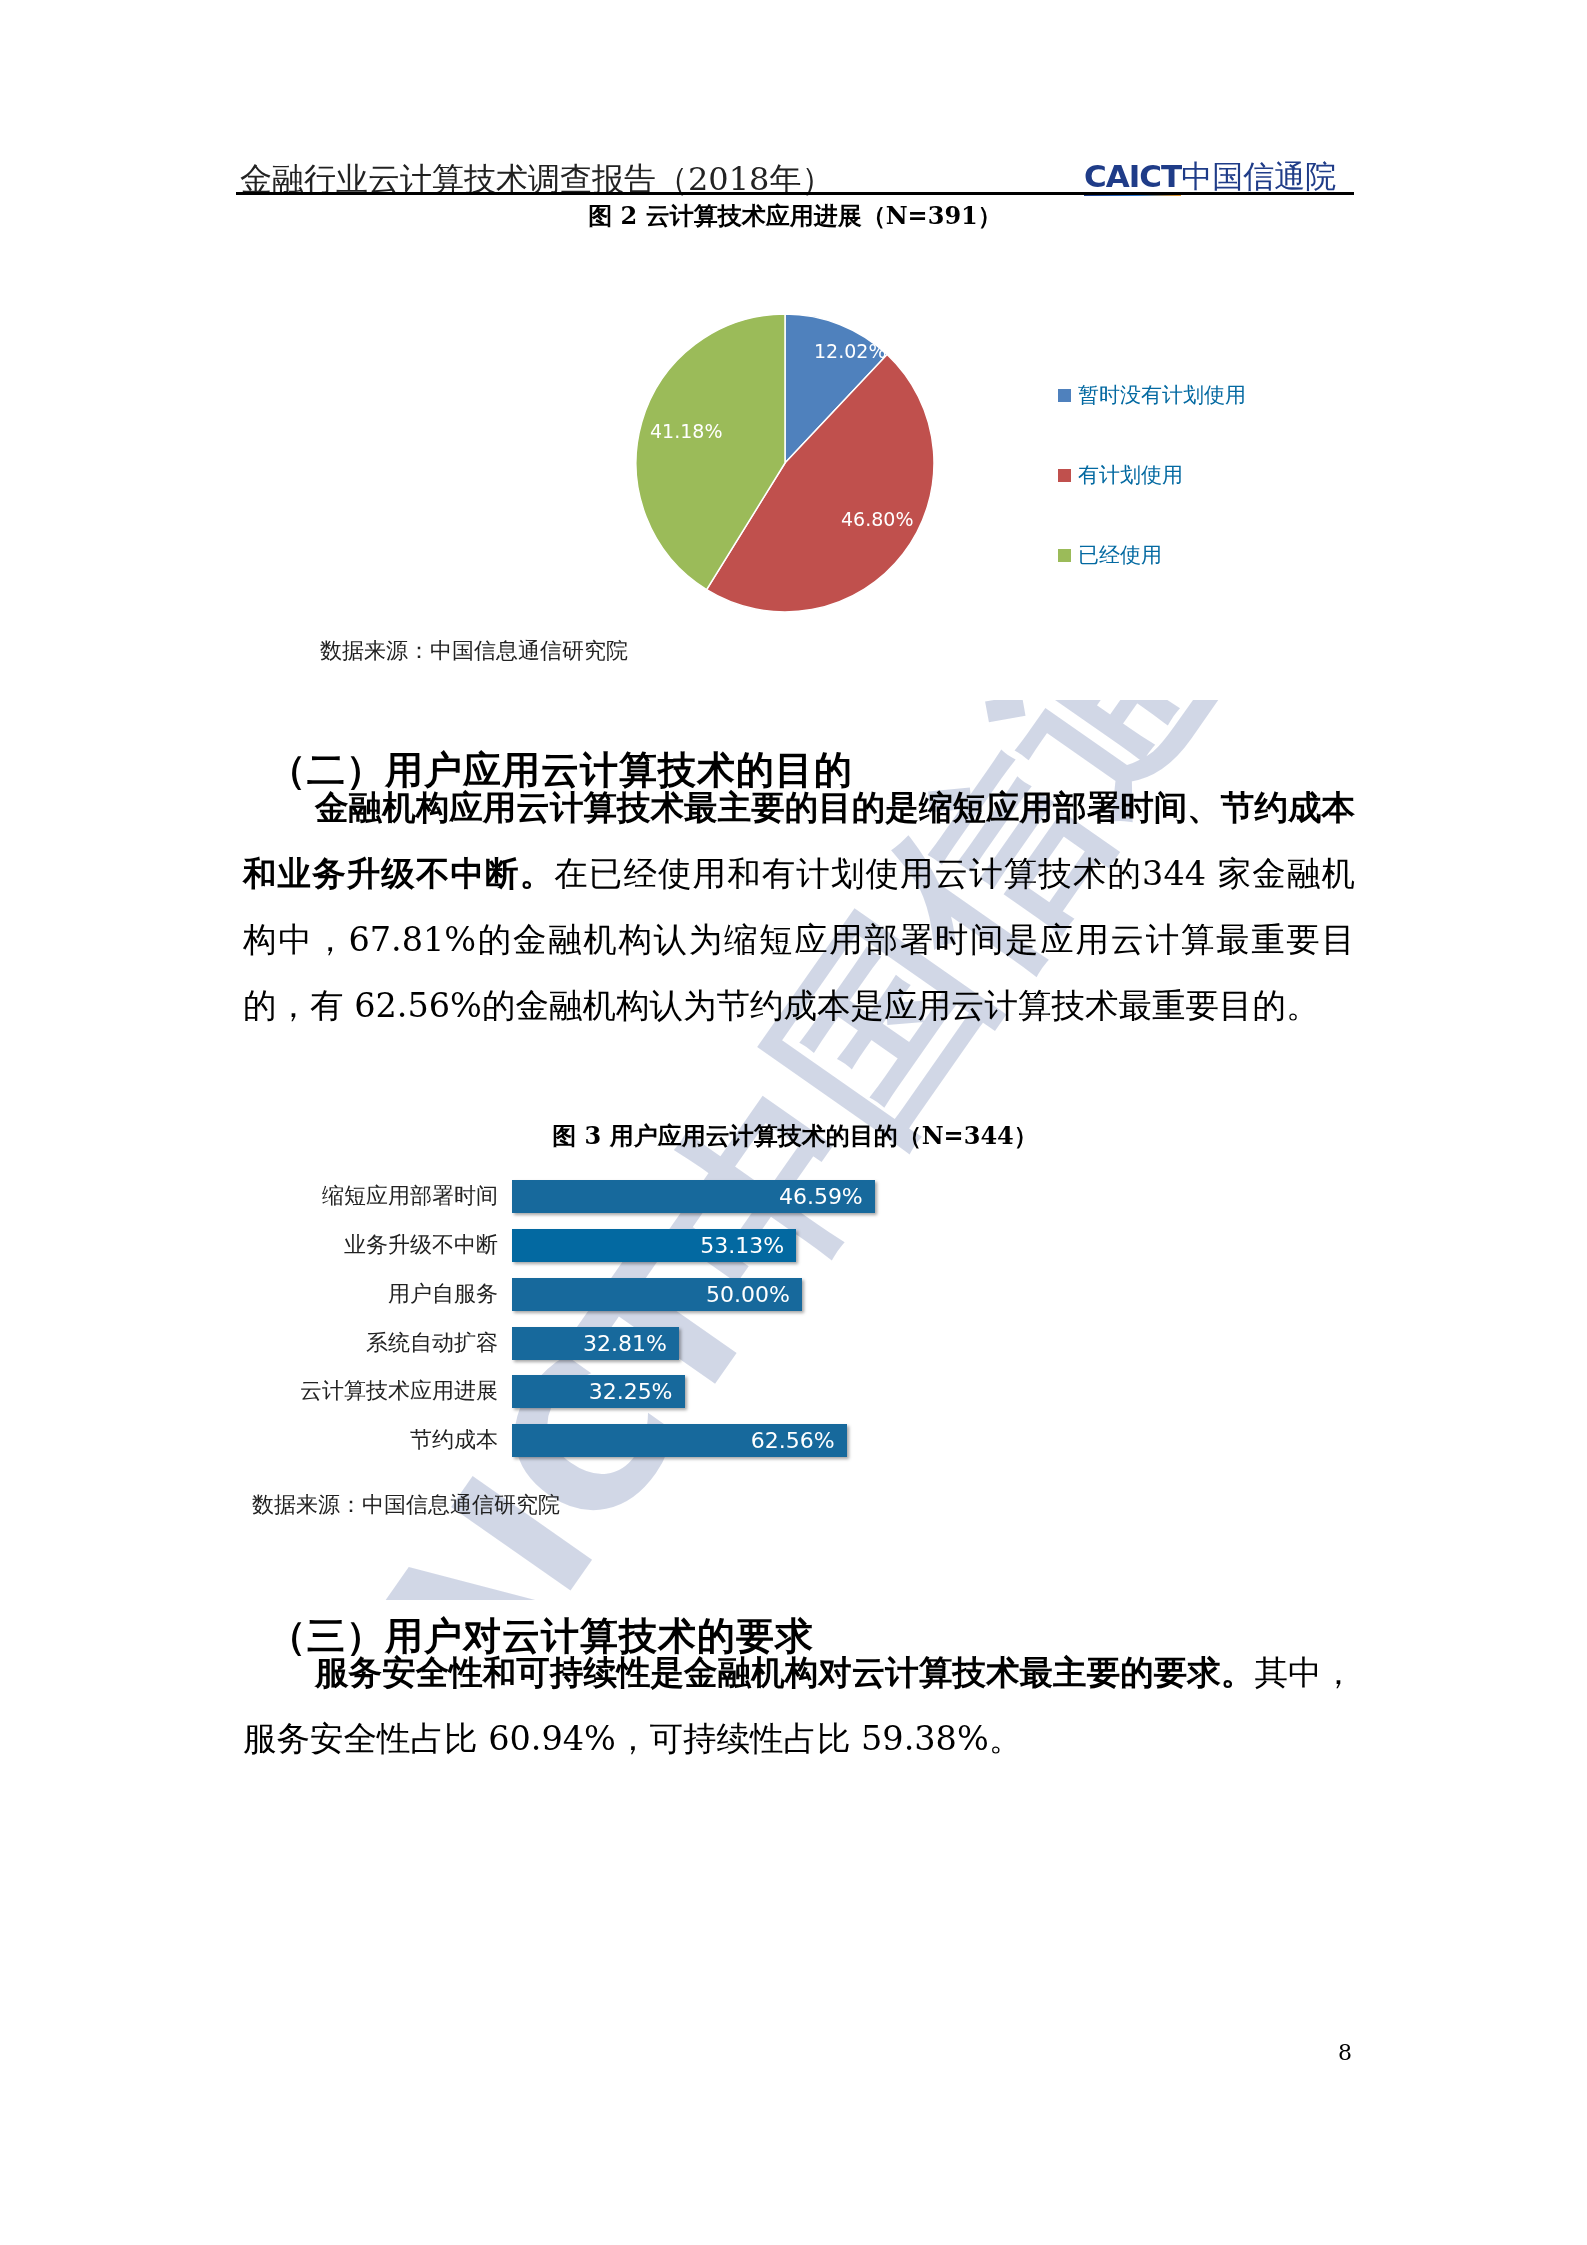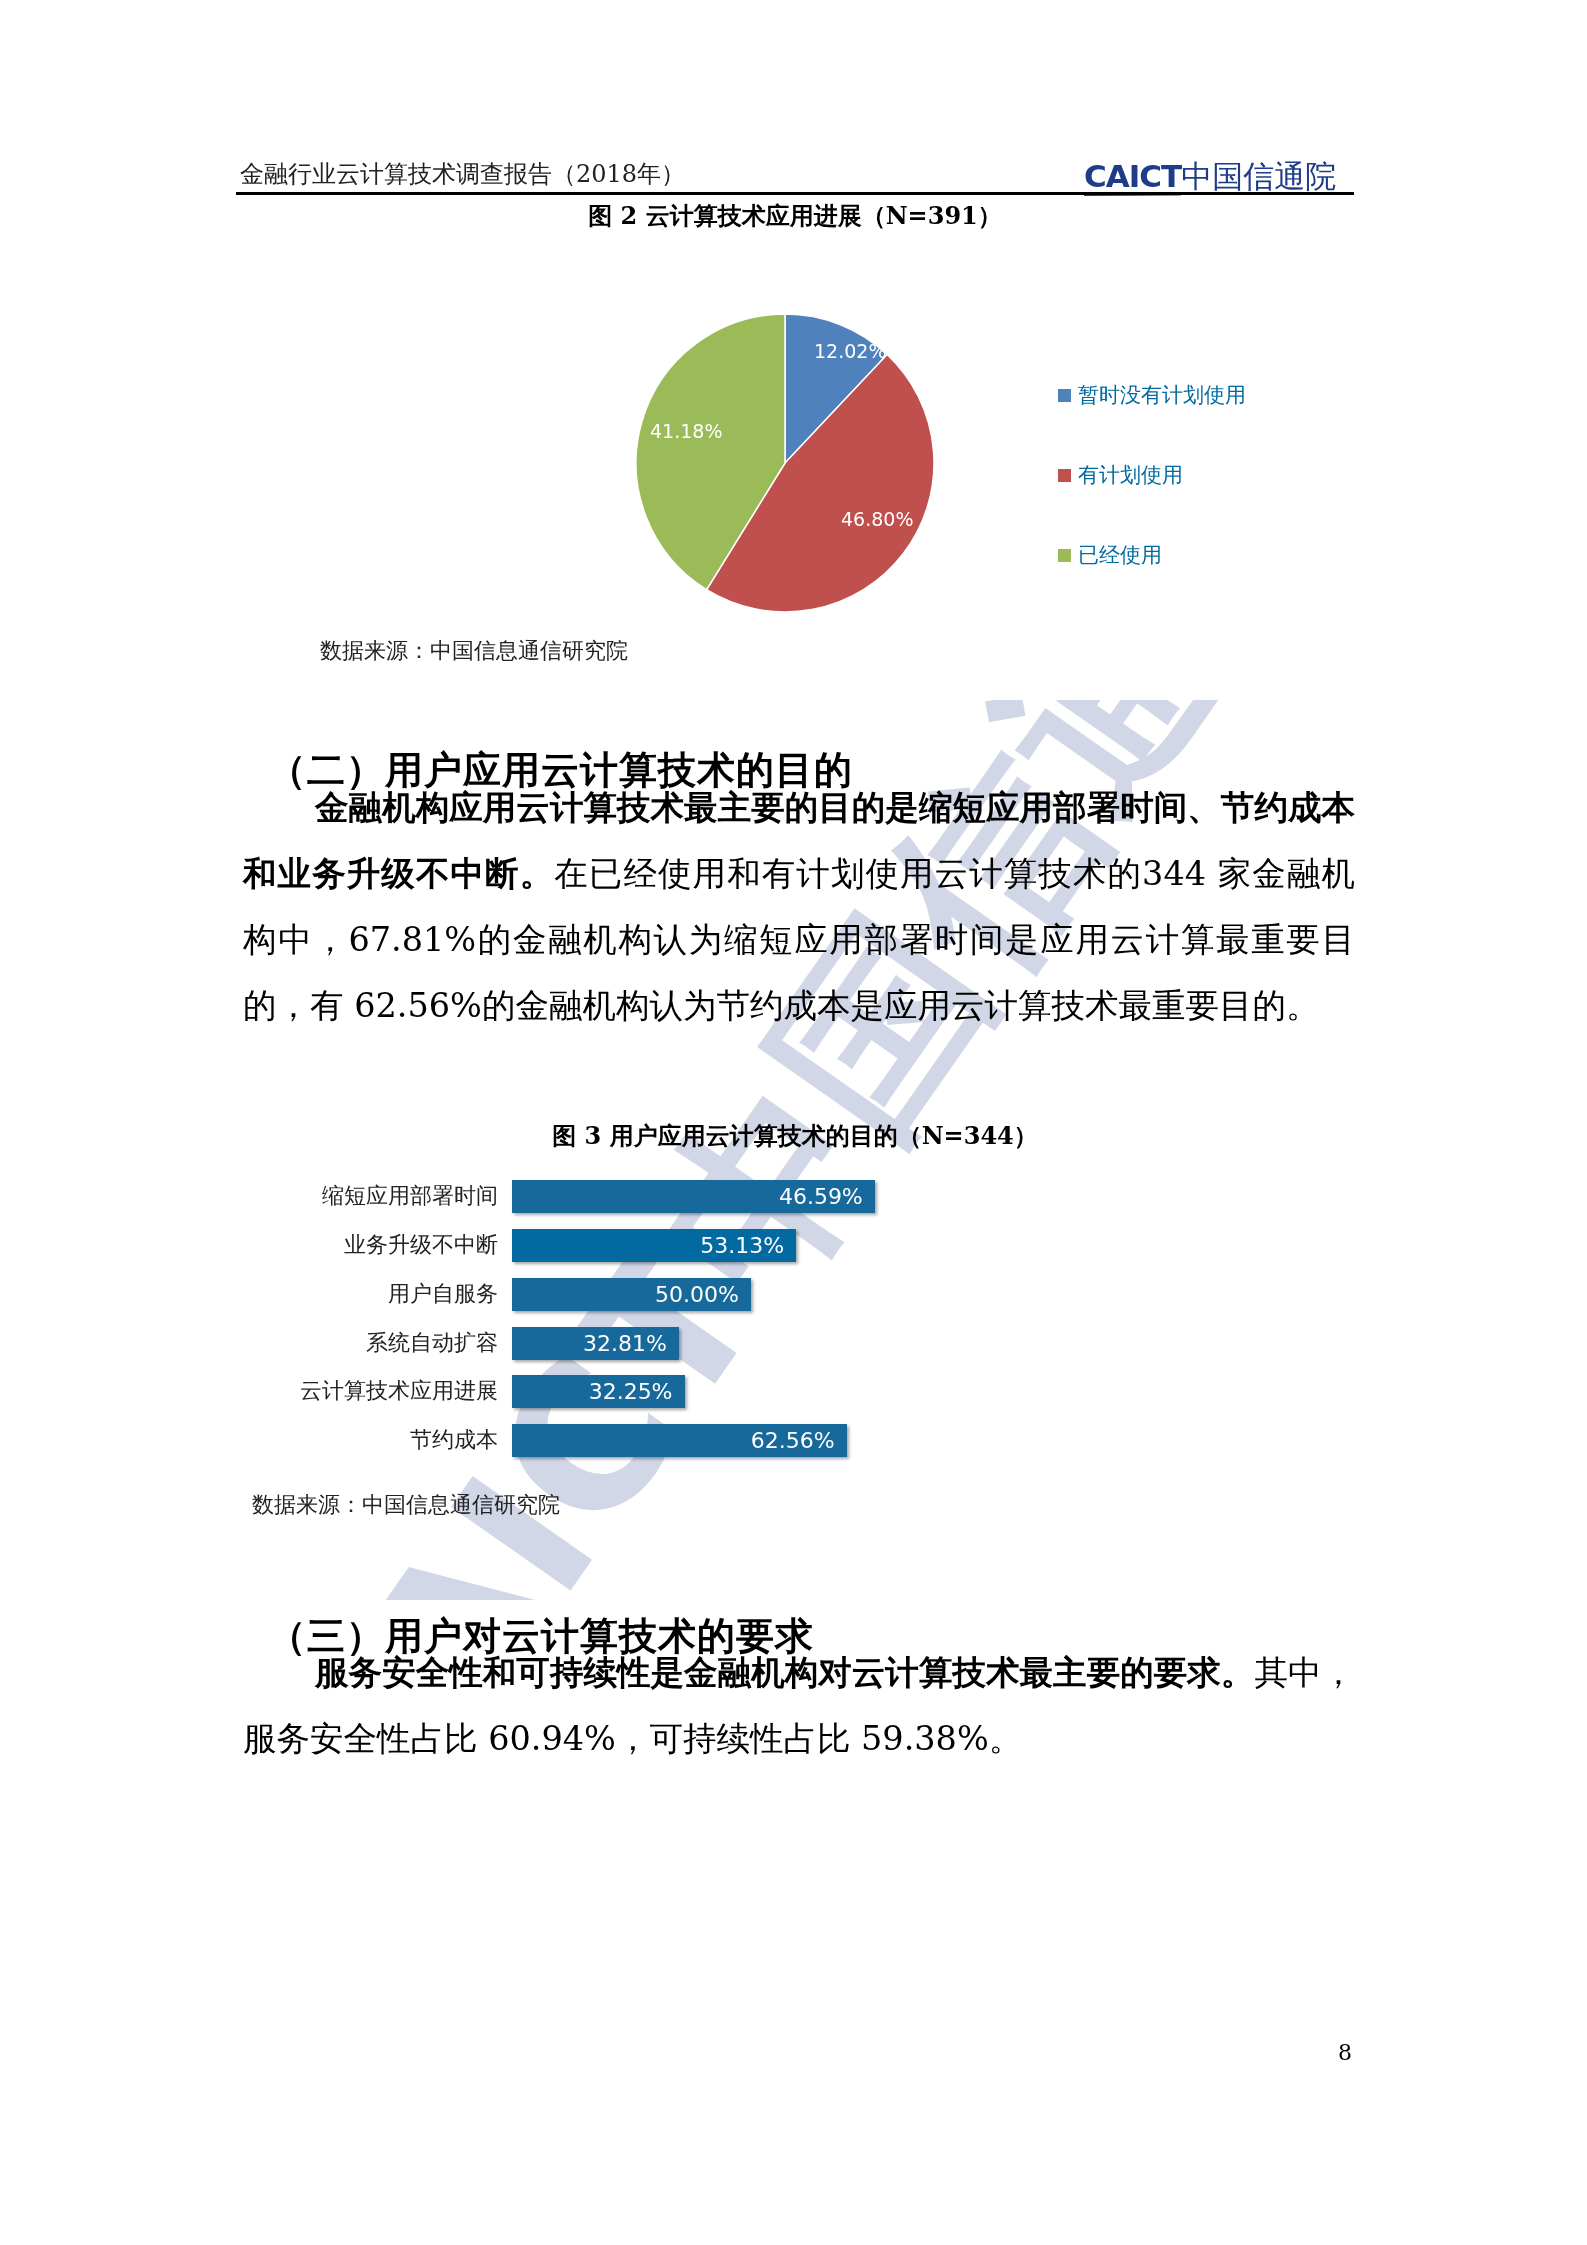--- a/index.html
+++ b/index.html
@@ -1,19 +1,19 @@
 <!DOCTYPE html>
 <html><head>
 <meta charset="utf-8">
 <style>
   html, body { margin: 0; padding: 0; background: #ffffff; }
   body { width: 1587px; height: 2245px; position: relative; overflow: hidden;
          font-family: "DejaVu Serif", "Liberation Serif", serif; color: #000; }
   .abs { position: absolute; }
-  .header-title { left: 240px; top: 158px; font-size: 24px; color: #222;
+  .header-title { left: 240px; top: 158px; font-size: 32px; color: #222;
                   font-family: "DejaVu Serif", serif; white-space: nowrap; }
   .logo { left: 1084px; top: 150px; height: 44px; display: flex; align-items: flex-end; white-space: nowrap; }
   .logo-en { font-family: "DejaVu Sans", sans-serif; font-weight: bold; font-size: 31px;
              color: #1f3c88; letter-spacing: -1px; position: relative; line-height: 36px; }
   .logo-en::after { content: ""; position: absolute; left: 0; right: 0; bottom: -2px; height: 3px;
              background: linear-gradient(90deg, #1f3c88 0%, #2b7bd6 55%, #f39a1e 100%); }
   .logo-cn { font-family: "DejaVu Sans", sans-serif; font-weight: normal; font-size: 31px;
              color: #1f3c88; margin-left: 0; line-height: 36px; }
   .header-rule { left: 236px; top: 192px; width: 1118px; height: 3px; background: #000; }
 
@@ -105,21 +105,21 @@
       </div>
   </div>
   <div class="bar-row" style="top:52px;">
     <span class="bar-label">业务升级不中断</span>
     <div class="bar" style="width: 284.245px; background: #0369a1;">
         <span class="bar-value">53.13%</span>
       </div>
   </div>
   <div class="bar-row" style="top:101px;">
     <span class="bar-label">用户自服务</span>
-    <div class="bar" style="width: 239px; background: rgb(23, 105, 156);">
+    <div class="bar" style="width: 290px; background: rgb(23, 105, 156);">
         <span class="bar-value">50.00%</span>
       </div>
   </div>
   <div class="bar-row" style="top:150px;">
     <span class="bar-label">系统自动扩容</span>
     <div class="bar" style="width: 167px; background: rgb(23, 105, 156);">
         <span class="bar-value">32.81%</span>
       </div>
   </div>
   <div class="bar-row" style="top:198px;">

